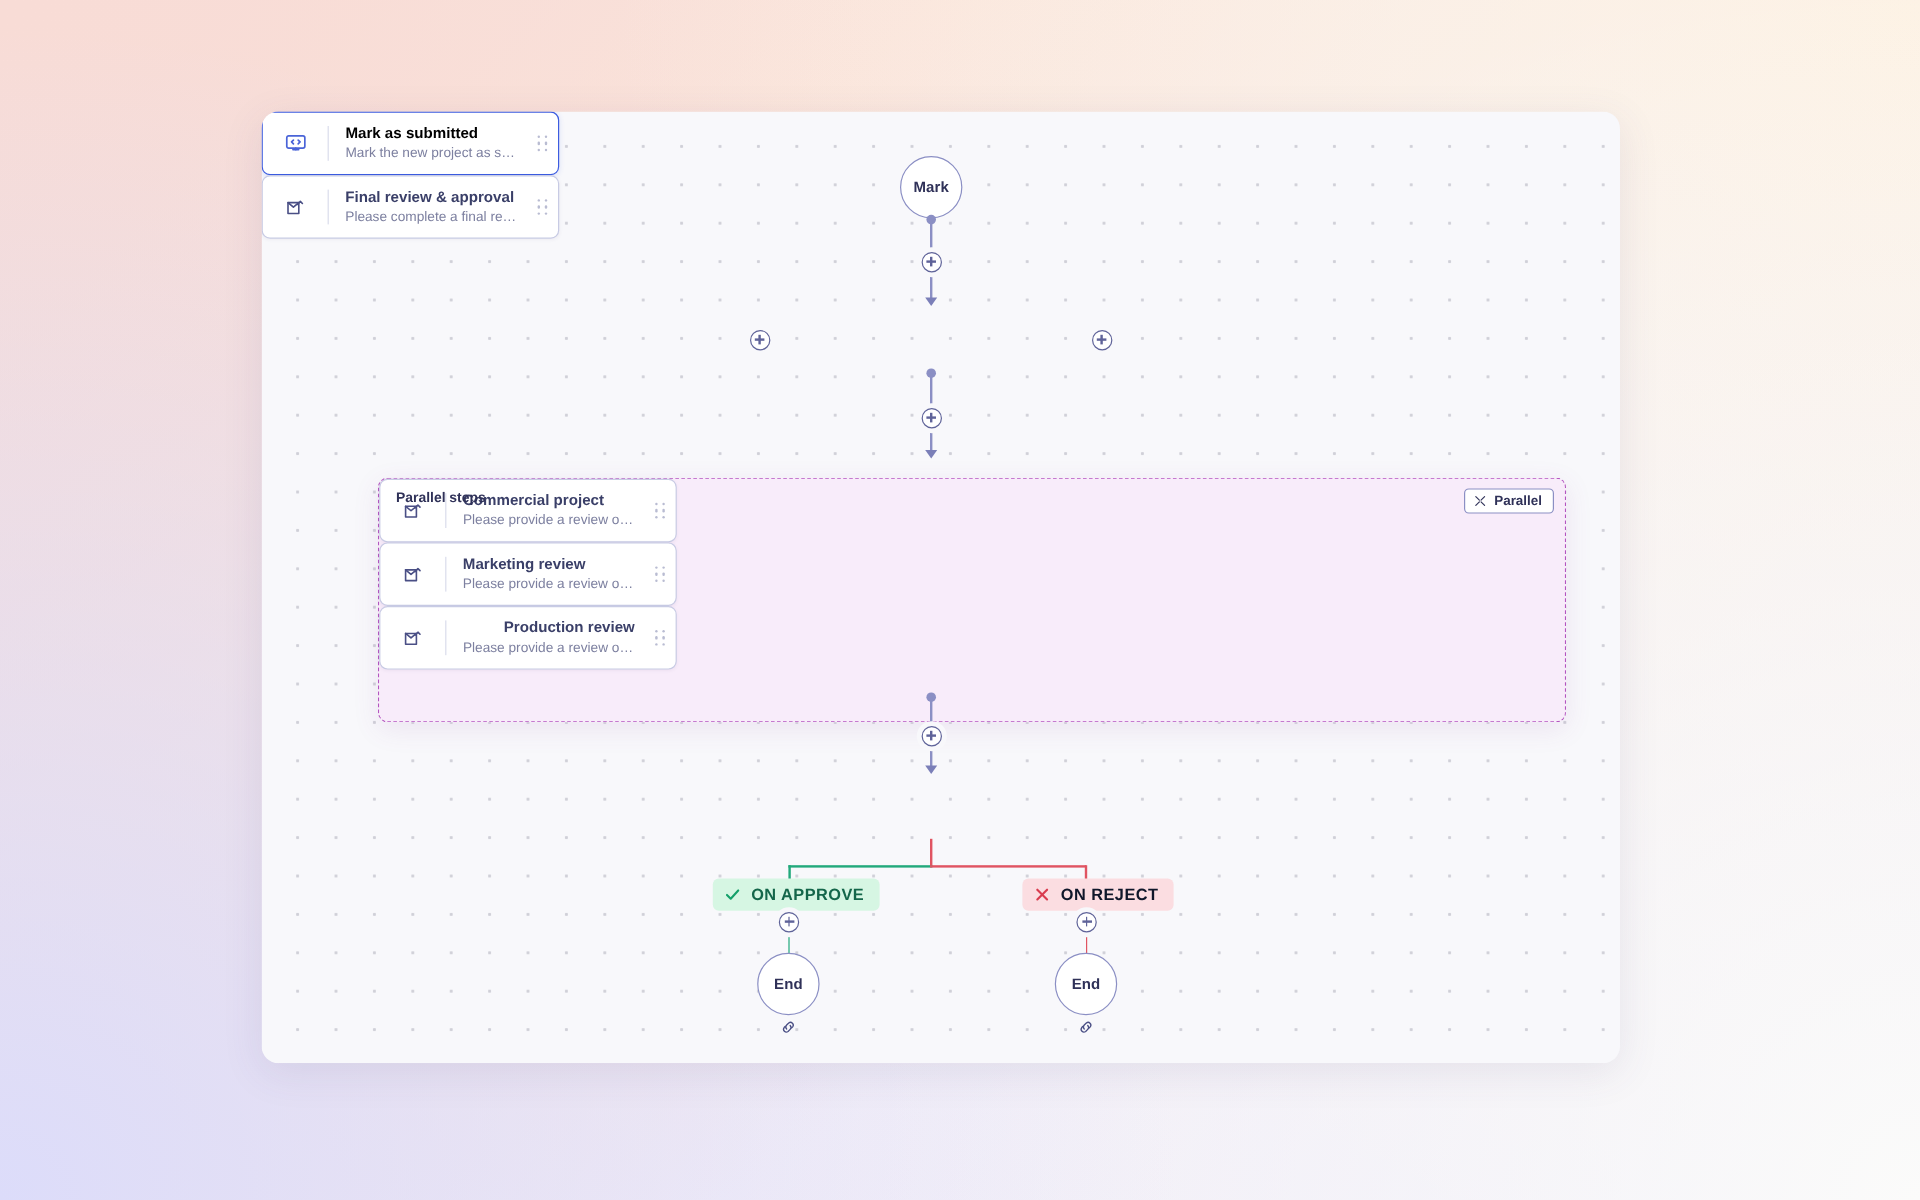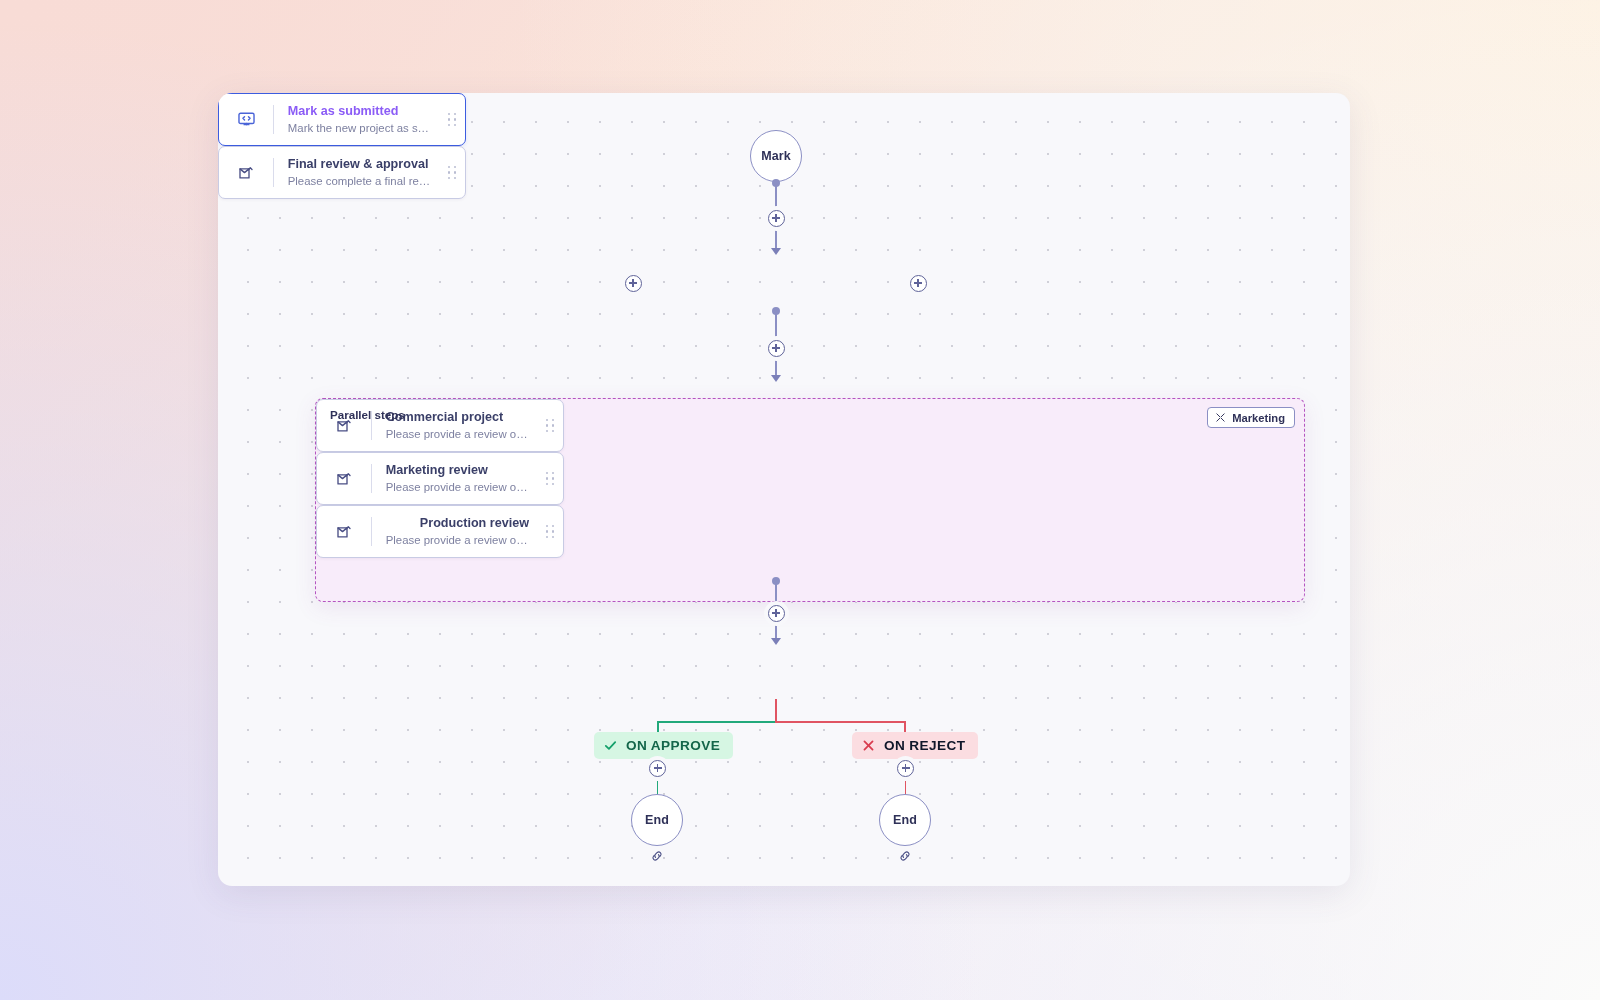--- a/index.html
+++ b/index.html
@@ -70,21 +70,21 @@
   .card .card-text {
     flex: 1 1 auto;
     padding: 0 8px 0 14px;
     min-width: 0;
   }
   .card .card-title {
     font-size: 12.6px; font-weight: 700; color: #3a3f68;
     line-height: 17px; white-space: nowrap;
     overflow: hidden; text-overflow: ellipsis;
   }
-  .card.selected .card-title { color: #8b5cf6; }
+  .card.selected .card-title { color: #000000; }
   .card .card-sub {
     font-size: 11.4px; color: #7d80a0; line-height: 16px;
     white-space: nowrap; overflow: hidden; text-overflow: ellipsis;
   }
   .card .grip {
     flex: 0 0 26px;
     display: flex; align-items: center; justify-content: center;
     cursor: grab;
   }
   .grip .grip-dots {
@@ -246,21 +246,21 @@
 
     <div id="collapse-btn">
       <span style="display:flex;">
         <svg width="11" height="11" viewBox="0 0 24 24" fill="none" stroke="#2f3158" stroke-width="2.1" stroke-linecap="round" stroke-linejoin="round">
           <path d="M4 4l6.5 6.5"></path>
           <path d="M20 4l-6.5 6.5"></path>
           <path d="M4 20l6.5-6.5"></path>
           <path d="M20 20l-6.5-6.5"></path>
         </svg>
       </span>
-      <span>Marketing</span>
+      <span>Parallel</span>
     </div>
 
     <div class="card" style="left:60px; top:75px; width:248px; height:53px;">
       <span class="card-icon">
         <svg width="18" height="18" viewBox="0 0 24 24" fill="none" stroke="#4a4f85" stroke-width="1.8" stroke-linecap="round" stroke-linejoin="round">
           <path d="M4 6.5h12v12H4z"></path>
           <path d="M4 6.5l6 5 6-5"></path>
           <path d="M14.5 8.5l3.2-3.4 2.3 2.3"></path>
         </svg>
       </span>

